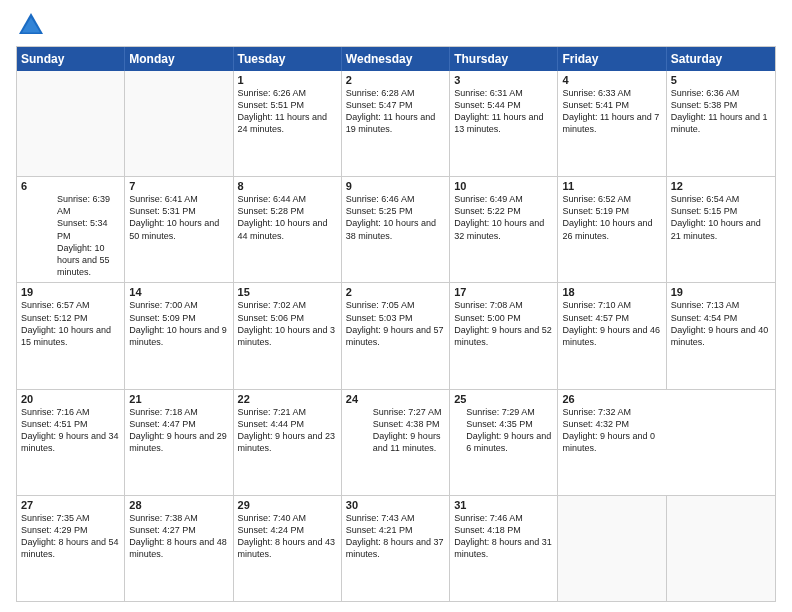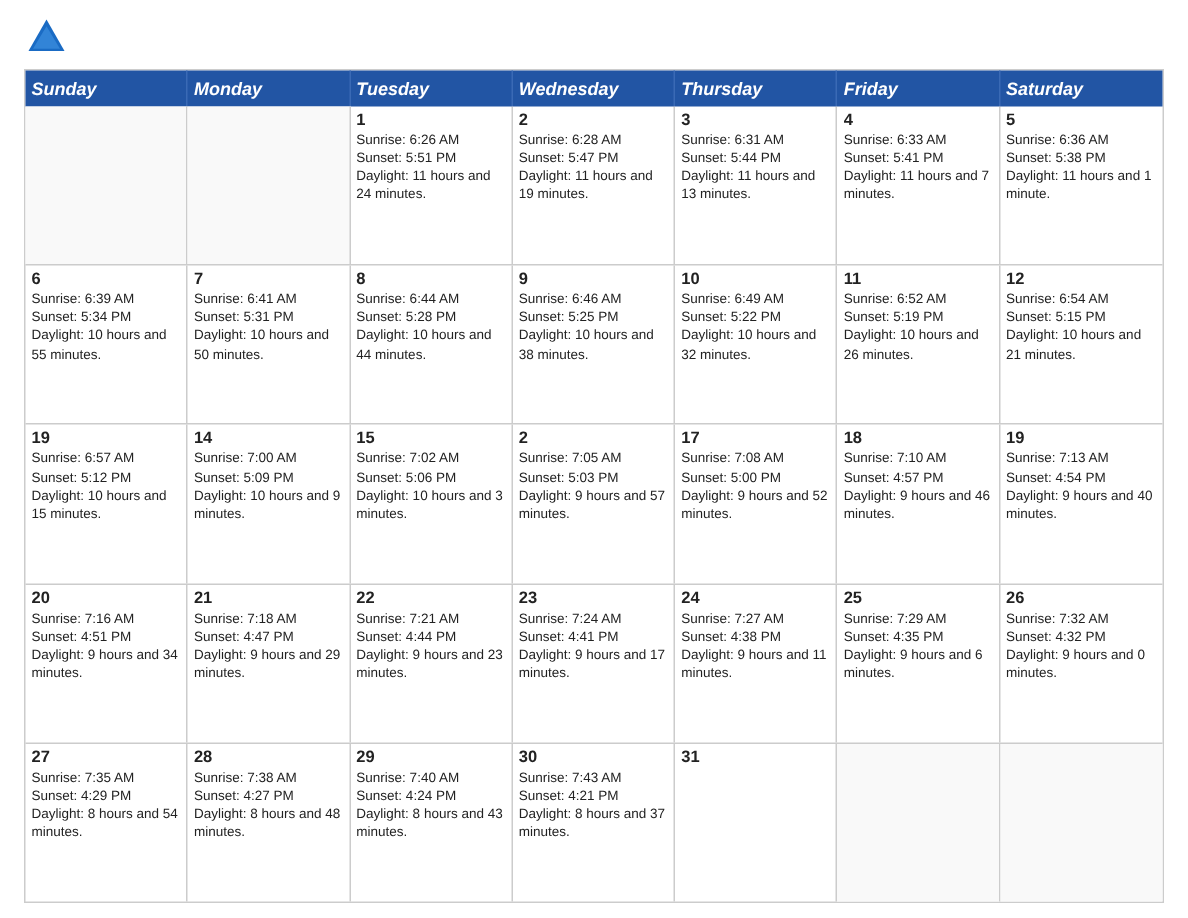--- a/index.html
+++ b/index.html
@@ -66,21 +66,20 @@
       grid-template-columns: repeat(7, 1fr);
       background: #2255a4;
     }
     .cal-header-cell {
       color: #fff;
       font-size: 12px;
       font-weight: bold;
       padding: 5px 4px;
       text-align: left;
       border-right: 1px solid #3a6ab5;
-      font-style: italic;
     }
     .cal-header-cell:last-child { border-right: none; }
     .cal-body {
       flex: 1;
       display: flex;
       flex-direction: column;
     }
     .cal-row {
       display: grid;
       grid-template-columns: repeat(7, 1fr);
@@ -172,21 +171,21 @@
           <div class="cal-cell">
             <span class="day-num">5</span>
             <div class="cell-info" style="white-space: pre-line;">Sunrise: 6:36 AM
 Sunset: 5:38 PM
 Daylight: 11 hours and 1 minute.</div>
           </div>
         </div>
         <div class="cal-row">
           <div class="cal-cell">
             <span class="day-num">6</span>
-            <div class="cell-info" style="white-space: pre-line;">Sunrise: 6:39 AM
+            <div class="cell-info" style="white-space: pre-line; margin-left: 36px;">Sunrise: 6:39 AM
 Sunset: 5:34 PM
 Daylight: 10 hours and 55 minutes.</div>
           </div>
           <div class="cal-cell">
             <span class="day-num">7</span>
             <div class="cell-info" style="white-space: pre-line;">Sunrise: 6:41 AM
 Sunset: 5:31 PM
 Daylight: 10 hours and 50 minutes.</div>
           </div>
           <div class="cal-cell">
@@ -277,34 +276,28 @@
 Sunset: 4:47 PM
 Daylight: 9 hours and 29 minutes.</div>
           </div>
           <div class="cal-cell">
             <span class="day-num">22</span>
             <div class="cell-info" style="white-space: pre-line;">Sunrise: 7:21 AM
 Sunset: 4:44 PM
 Daylight: 9 hours and 23 minutes.</div>
           </div>
           <div class="cal-cell">
-            <span class="day-num">23</span>
-            <div class="cell-info" style="white-space: pre-line;">Sunrise: 7:24 AM
-Sunset: 4:41 PM
-Daylight: 9 hours and 17 minutes.</div>
-          </div>
-          <div class="cal-cell">
             <span class="day-num">24</span>
-            <div class="cell-info" style="white-space: pre-line;">Sunrise: 7:27 AM
+            <div class="cell-info" style="white-space: pre-line; margin-left: 27px;">Sunrise: 7:27 AM
 Sunset: 4:38 PM
 Daylight: 9 hours and 11 minutes.</div>
           </div>
           <div class="cal-cell">
             <span class="day-num">25</span>
-            <div class="cell-info" style="white-space: pre-line;">Sunrise: 7:29 AM
+            <div class="cell-info" style="white-space: pre-line; margin-left: 12px;">Sunrise: 7:29 AM
 Sunset: 4:35 PM
 Daylight: 9 hours and 6 minutes.</div>
           </div>
           <div class="cal-cell">
             <span class="day-num">26</span>
             <div class="cell-info" style="white-space: pre-line;">Sunrise: 7:32 AM
 Sunset: 4:32 PM
 Daylight: 9 hours and 0 minutes.</div>
           </div>
         </div>
@@ -328,19 +321,22 @@
 Daylight: 8 hours and 43 minutes.</div>
           </div>
           <div class="cal-cell">
             <span class="day-num">30</span>
             <div class="cell-info" style="white-space: pre-line;">Sunrise: 7:43 AM
 Sunset: 4:21 PM
 Daylight: 8 hours and 37 minutes.</div>
           </div>
           <div class="cal-cell">
             <span class="day-num">31</span>
+            <div class="cell-info" style="white-space: pre-line;">Sunrise: 7:46 AM
+Sunset: 4:18 PM
+Daylight: 8 hours and 31 minutes.</div>
           </div>
           <div class="cal-cell empty"></div>
           <div class="cal-cell empty"></div>
         </div>
       </div>
   </div>
 </div>
 
 </body></html>

